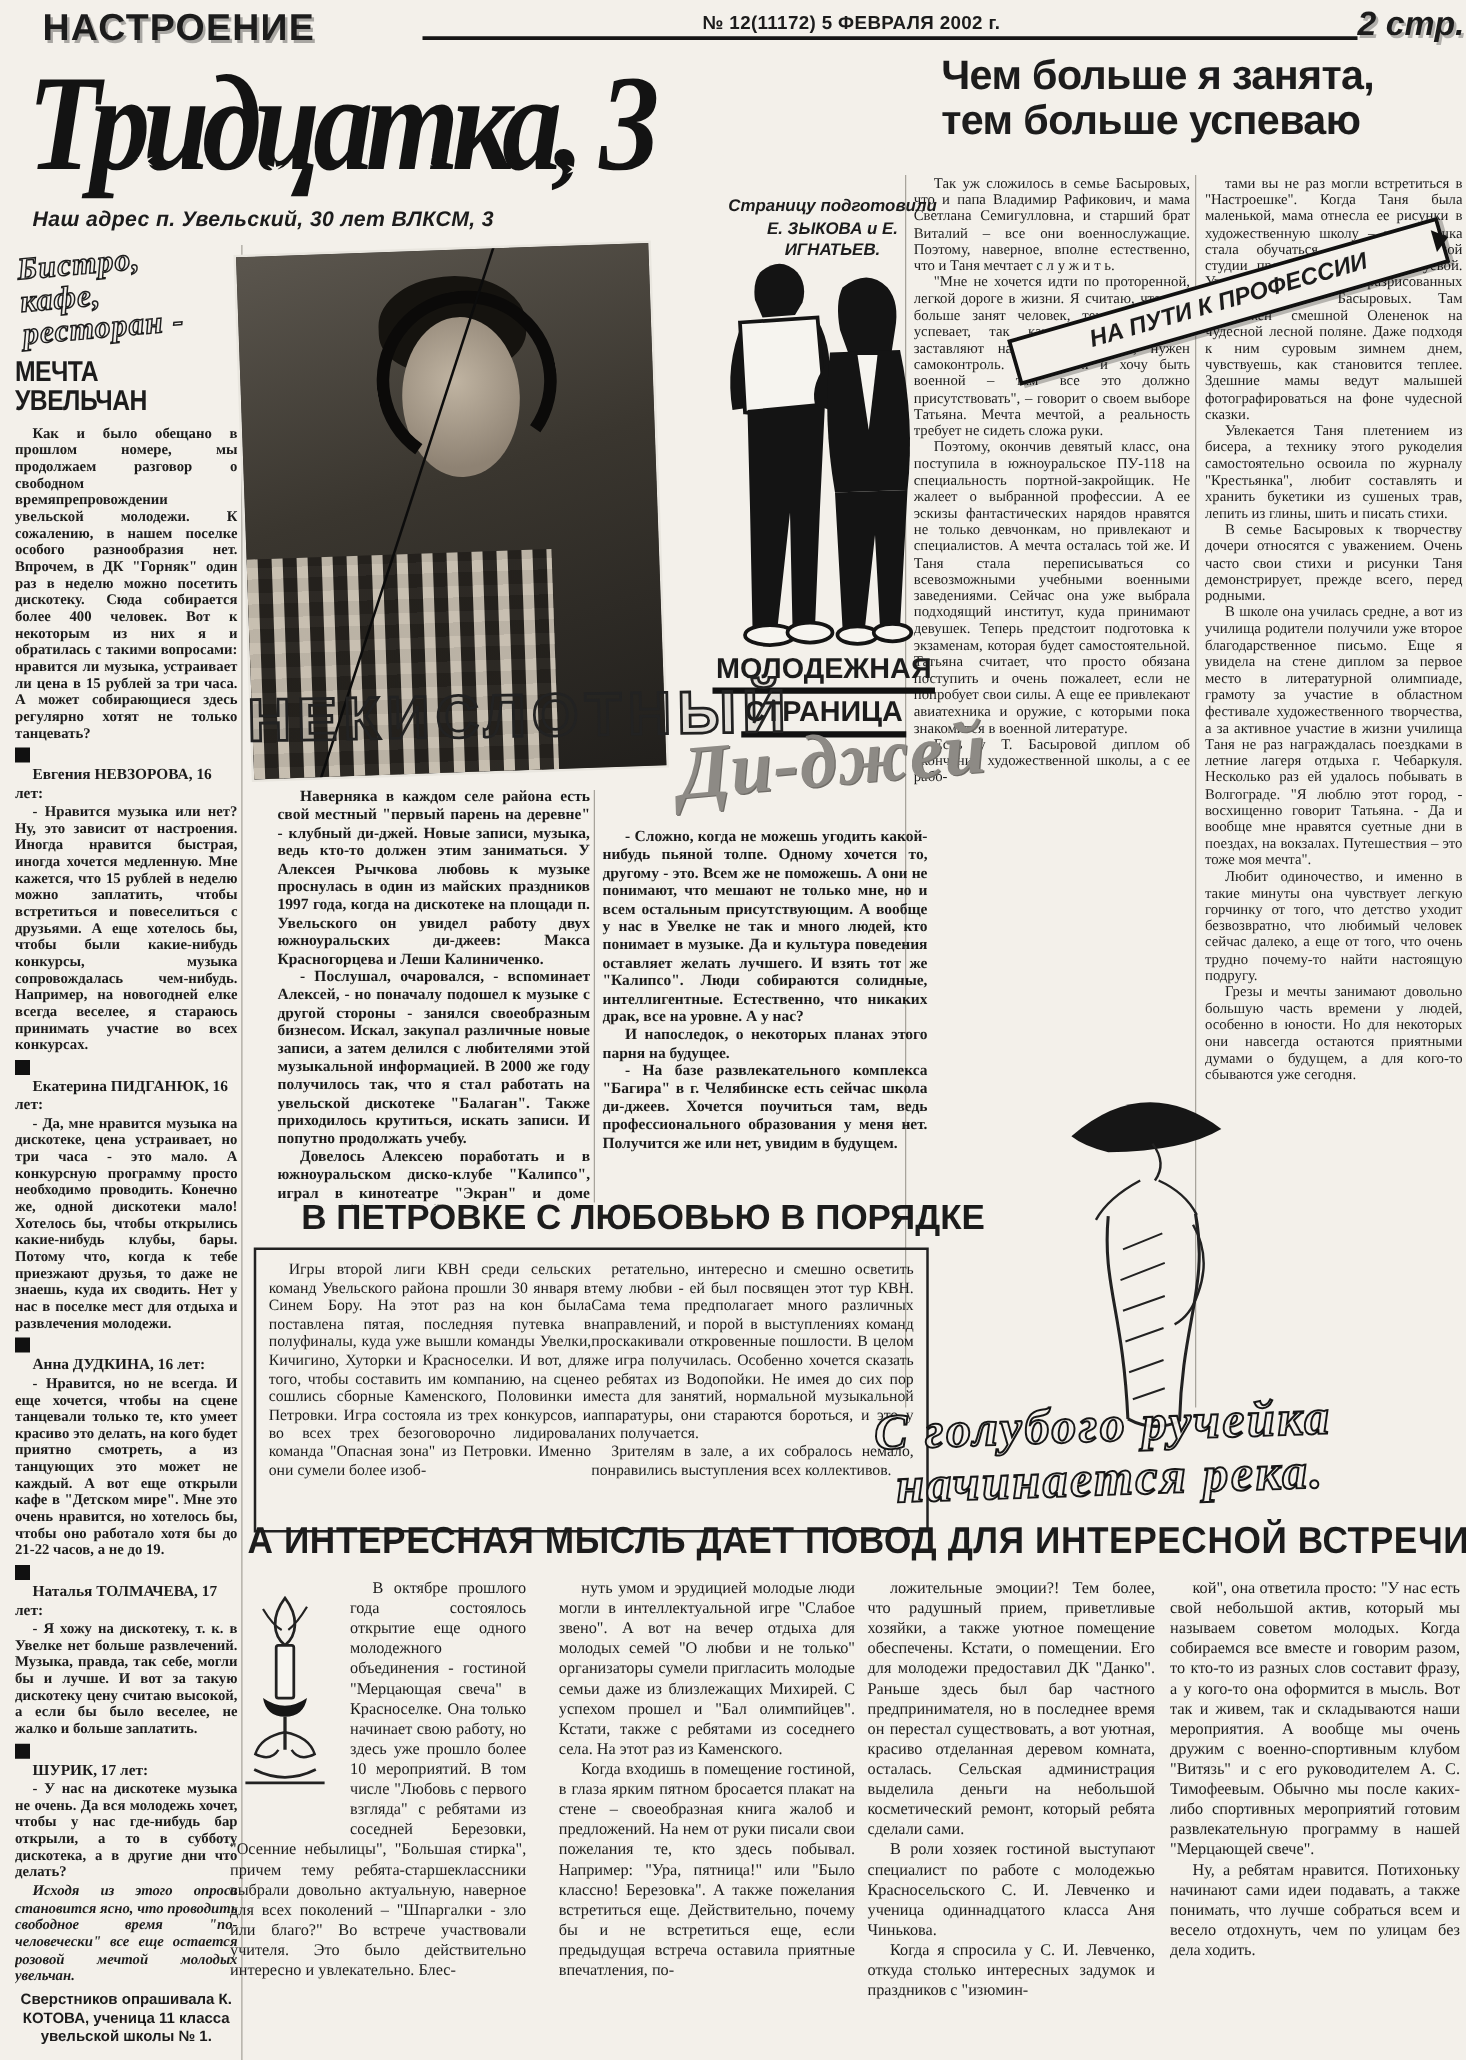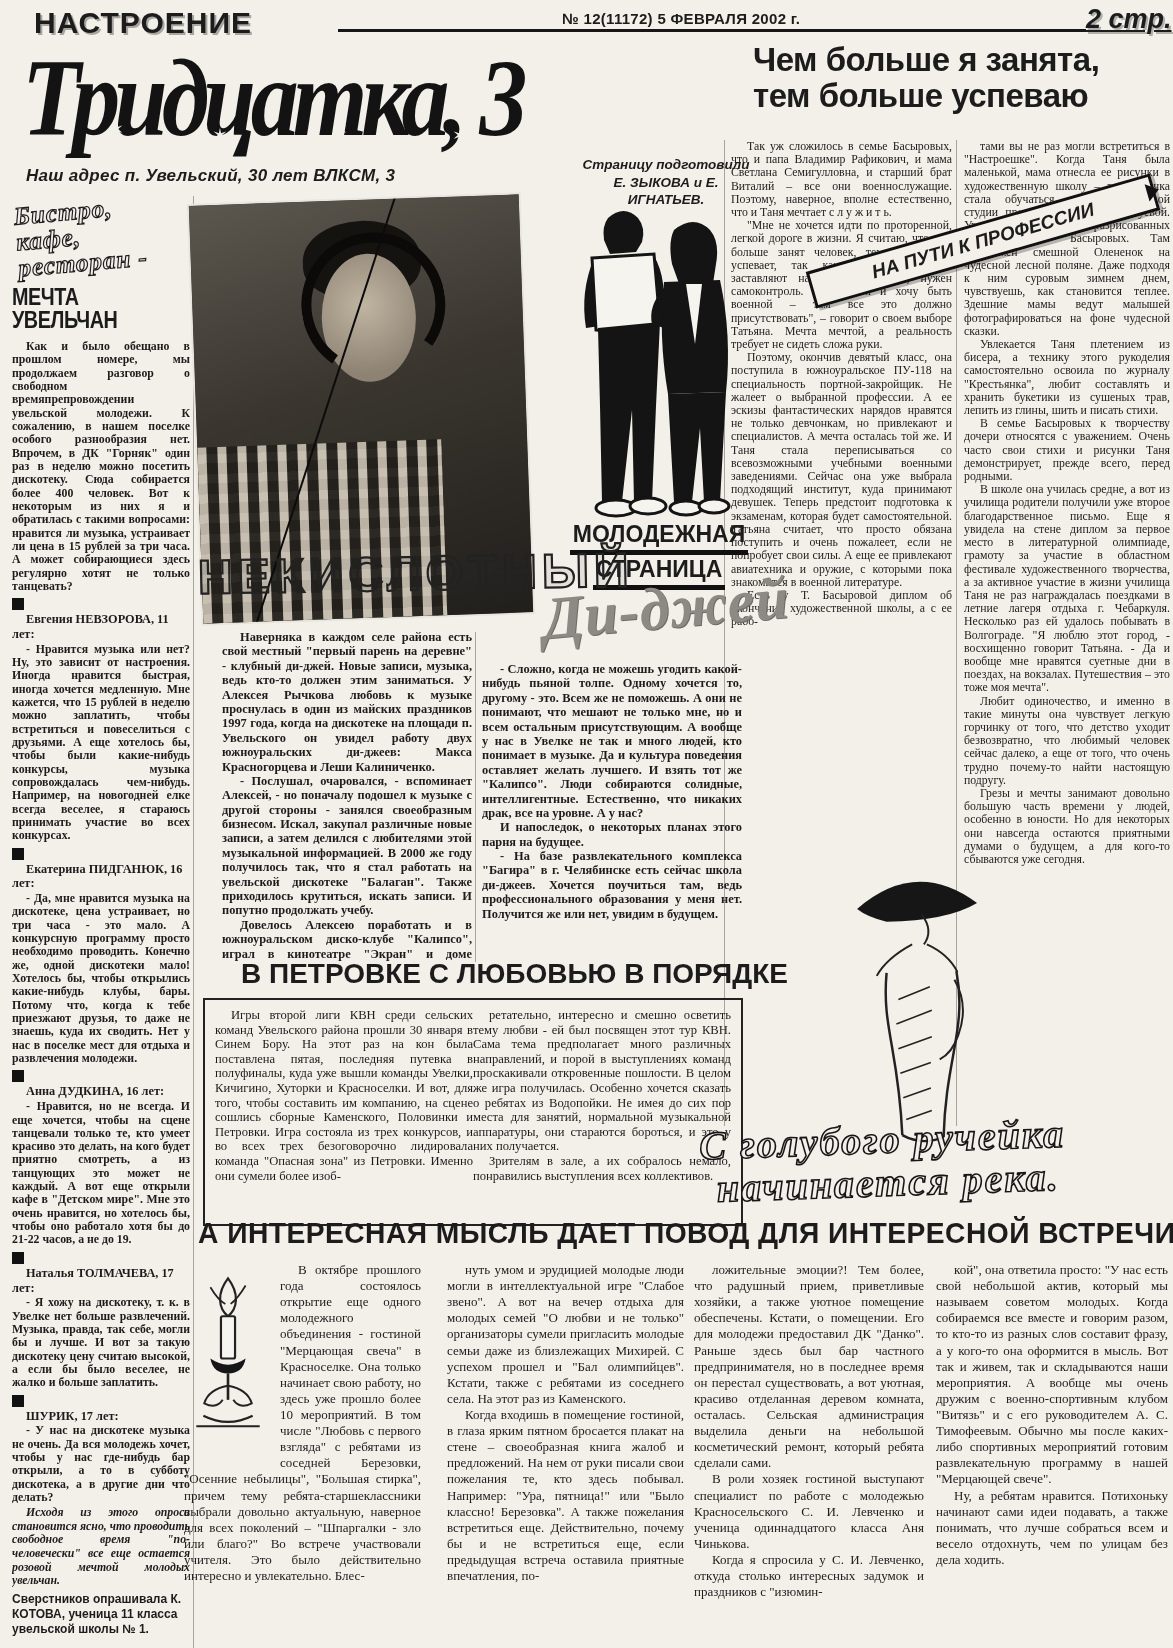--- a/index.html
+++ b/index.html
@@ -6,21 +6,21 @@
   .page{position:relative;width:1173px;height:1648px;margin:0 auto;background:#f3f0ea;color:#1c1c1c;
         font-family:"Liberation Serif",serif;overflow:hidden;}
   .abs{position:absolute;}
 
   
   .brand{left:34px;top:6px;font:900 30px "Liberation Sans",sans-serif;letter-spacing:1px;
          text-shadow:2px 2px 0 rgba(28,28,28,.35);}
   .header-rule{left:338px;top:29px;width:748px;height:3px;background:#161616;}
   .issue{left:562px;top:10px;font:bold 15px "Liberation Sans",sans-serif;letter-spacing:.3px;}
   .pagenum{left:1086px;top:4px;font:900 italic 27px "Liberation Sans",sans-serif;
-           text-shadow:2px 2px 0 rgba(28,28,28,.3);text-decoration:underline;}
+           text-shadow:2px 2px 0 rgba(28,28,28,.3);}
 
   
   .mast-title{left:22px;top:44px;width:740px;font:bold italic 96px/1 "Liberation Serif",serif;
               letter-spacing:-6px;transform:scaleY(1.14);transform-origin:top left;color:#131313;}
   .mast-star{font-size:19px;color:#f3f0ea;z-index:3;}
   .address{left:26px;top:166px;font:bold italic 17px "Liberation Sans",sans-serif;letter-spacing:.3px;}
   .prepared{left:574px;top:156px;width:184px;text-align:center;
             font:bold italic 13.5px/1.3 "Liberation Sans",sans-serif;}
 
   
@@ -36,21 +36,21 @@
   
   .left-col{left:12px;top:194px;width:178px;height:1452px;overflow:hidden;}
   .kicker{font:bold italic 25px/1.04 "Liberation Serif",serif;-webkit-text-stroke:1.2px #1e1e1e;
           color:rgba(243,240,234,.92);transform:rotate(-5deg);margin:2px 0 12px 4px;white-space:pre-line;letter-spacing:1px;}
   .left-title{font:900 23px/1 "Liberation Sans",sans-serif;transform:scaleX(.86);transform-origin:left;
               letter-spacing:-.5px;margin:0 0 8px;}
   .left-col p{margin:0 0 2px;font:bold 11.8px/1.13 "Liberation Serif",serif;text-align:justify;text-indent:14px;}
   .marker{width:12px;height:12px;background:#111;margin:5px 0 2px;}
   .sec-name{font:bold 12.3px/1.2 "Liberation Serif",serif;text-indent:14px;margin:1px 0;}
   .conclusion{font:bold italic 11.8px/1.15 "Liberation Serif",serif !important;}
-  .byline{font:bold 12px/1.25 "Liberation Sans",sans-serif;text-align:left;margin-top:4px;}
+  .byline{font:bold 12px/1.25 "Liberation Sans",sans-serif;text-align:center;margin-top:4px;}
 
   
   .photo{left:196px;top:200px;width:330px;height:418px;transform:rotate(-2deg);background:#3a3733;overflow:hidden;
          box-shadow:0 0 0 2px #e9e6df;}
   .ph-bg{position:absolute;inset:0;background:linear-gradient(165deg,#5b564e,#3a362f 45%,#211f1c);}
   .ph-hair{position:absolute;left:34%;top:5%;width:118px;height:78px;border-radius:50% 50% 42% 42%;background:#15130f;}
   .ph-face{position:absolute;left:39%;top:13%;width:94px;height:128px;border-radius:50%;
            background:radial-gradient(circle at 45% 40%,#c0b4a2,#8e8273 75%);}
   .ph-phones{position:absolute;left:33%;top:8%;width:124px;height:124px;border:10px solid #0b0a09;border-radius:50%;
              border-bottom-color:transparent;transform:rotate(-8deg);}
@@ -149,21 +149,21 @@
     </div>
   <div class="abs banner">НА ПУТИ К ПРОФЕССИИ</div>
 
   <div class="abs left-col">
     <div class="kicker">Бистро,
 кафе,
 ресторан -</div>
     <div class="left-title">МЕЧТА УВЕЛЬЧАН</div>
     <p>Как и было обещано в прошлом номере, мы продолжаем разговор о свободном времяпрепровождении увельской молодежи. К сожалению, в нашем поселке особого разнообразия нет. Впрочем, в ДК "Горняк" один раз в неделю можно посетить дискотеку. Сюда собирается более 400 человек. Вот к некоторым из них я и обратилась с такими вопросами: нравится ли музыка, устраивает ли цена в 15 рублей за три часа. А может собирающиеся здесь регулярно хотят не только танцевать?</p>
     <div class="marker"></div>
-    <div class="sec-name">Евгения НЕВЗОРОВА, 11 лет:</div>
+    <div class="sec-name">Евгения НЕВЗОРОВА, 16 лет:</div>
     <p>- Нравится музыка или нет? Ну, это зависит от настроения. Иногда нравится быстрая, иногда хочется медленную. Мне кажется, что 15 рублей в неделю можно заплатить, чтобы встретиться и повеселиться с друзьями. А еще хотелось бы, чтобы были какие-нибудь конкурсы, музыка сопровождалась чем-нибудь. Например, на новогодней елке всегда веселее, я стараюсь принимать участие во всех конкурсах.</p>
     <div class="marker"></div>
     <div class="sec-name">Екатерина ПИДГАНЮК, 16 лет:</div>
     <p>- Да, мне нравится музыка на дискотеке, цена устраивает, но три часа - это мало. А конкурсную программу просто необходимо проводить. Конечно же, одной дискотеки мало! Хотелось бы, чтобы открылись какие-нибудь клубы, бары. Потому что, когда к тебе приезжают друзья, то даже не знаешь, куда их сводить. Нет у нас в поселке мест для отдыха и развлечения молодежи.</p>
     <div class="marker"></div>
     <div class="sec-name">Анна ДУДКИНА, 16 лет:</div>
     <p>- Нравится, но не всегда. И еще хочется, чтобы на сцене танцевали только те, кто умеет красиво это делать, на кого будет приятно смотреть, а из танцующих это может не каждый. А вот еще открыли кафе в "Детском мире". Мне это очень нравится, но хотелось бы, чтобы оно работало хотя бы до 21-22 часов, а не до 19.</p>
     <div class="marker"></div>
     <div class="sec-name">Наталья ТОЛМАЧЕВА, 17 лет:</div>
     <p>- Я хожу на дискотеку, т. к. в Увелке нет больше развлечений. Музыка, правда, так себе, могли бы и лучше. И вот за такую дискотеку цену считаю высокой, а если бы было веселее, не жалко и больше заплатить.</p>

